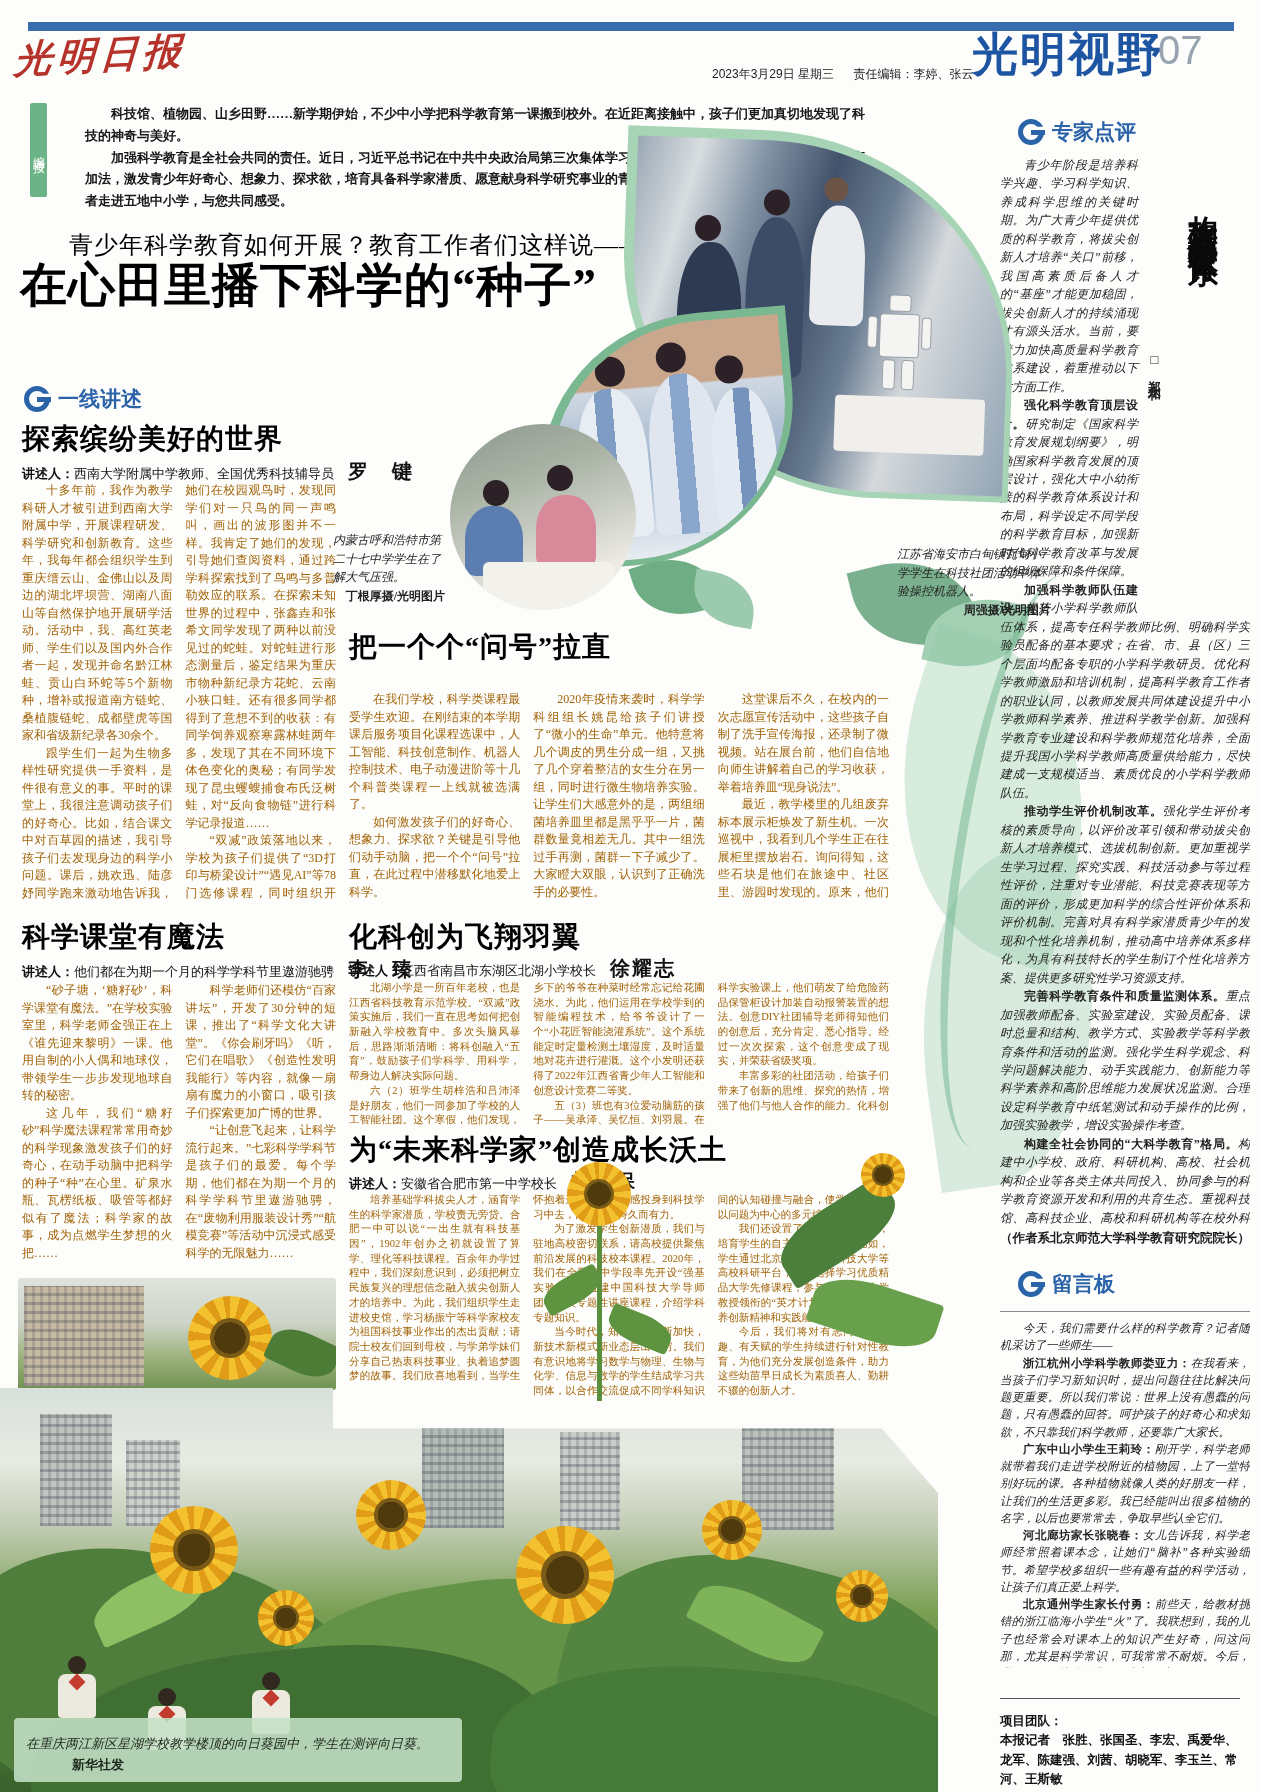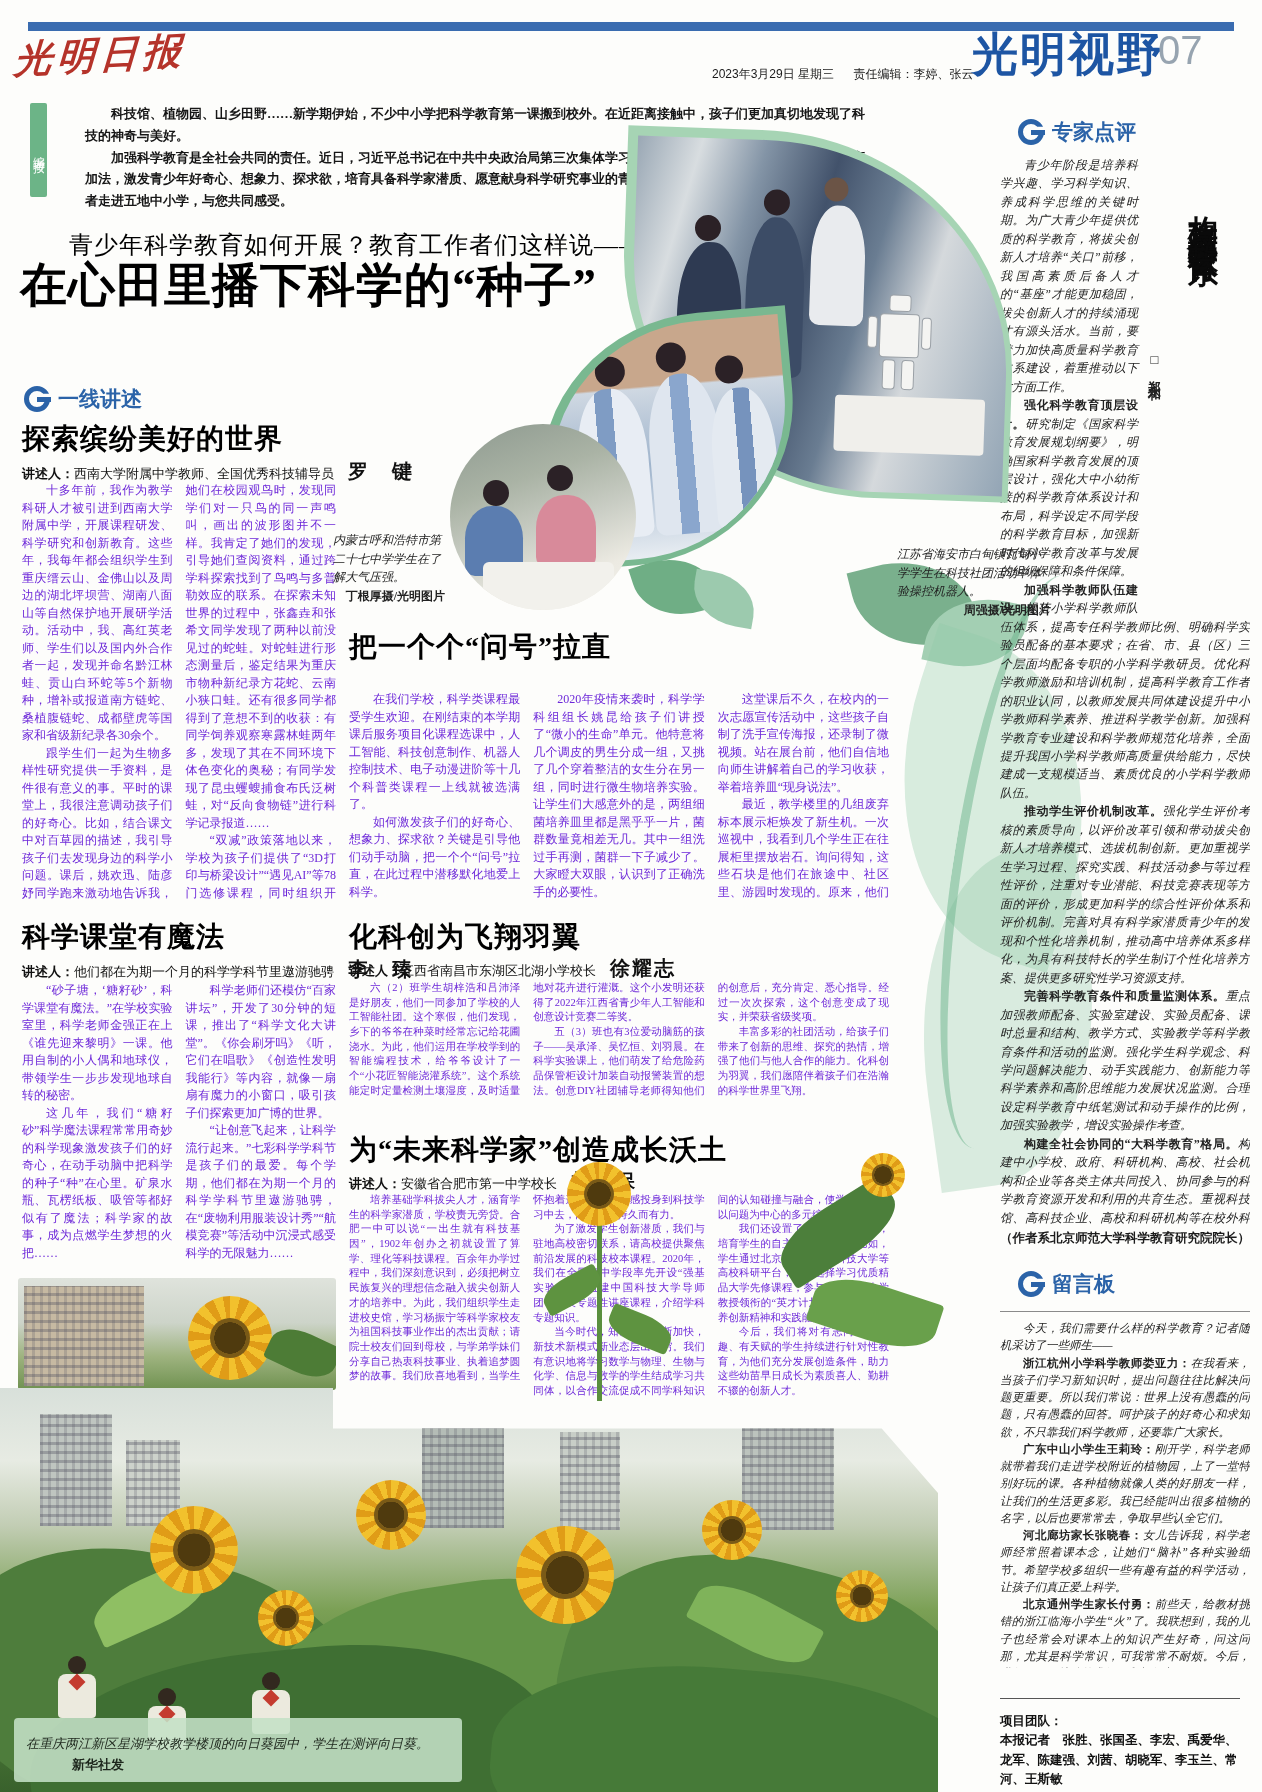--- a/index.html
+++ b/index.html
@@ -39,21 +39,21 @@
   .gicon::after{content:"";position:absolute;right:-1px;top:11px;width:14px;height:5px;background:#2b63a8;}
   #flhead{left:24px;top:385px;}
   #exphead{left:1018px;top:118px;}
   #msghead{left:1018px;top:1270px;}
 
   
   .atitle{position:absolute;font-size:28px;font-weight:900;color:#000;letter-spacing:1px;z-index:2;margin:0;}
   .speaker{position:absolute;font-size:13px;color:#111;z-index:2;}
   .speaker .nm{font-size:20px;font-weight:700;margin-left:14px;letter-spacing:2px;}
   .abody{position:absolute;column-gap:13px;text-align:justify;overflow:hidden;z-index:2;
-         font-size:12px;line-height:1.46;color:#6d28d9;}
+         font-size:12px;line-height:1.46;color:#a16207;}
   .abody.small{font-size:10.5px;line-height:1.4;}
   .cols2{column-count:2;} .cols3{column-count:3;}
   .para{margin:0;text-indent:2em;}
 
   #a1t{left:22px;top:420px;} #a1s{left:22px;top:458px;width:418px;}
   #a1b{left:22px;top:482px;width:314px;height:428px;}
   #a2t{left:22px;top:918px;} #a2s{left:22px;top:956px;width:418px;}
   #a2b{left:22px;top:982px;width:314px;height:292px;}
   #a3t{left:349px;top:628px;} #a3s{left:349px;top:666px;width:540px;}
   #a3b{left:349px;top:691px;width:540px;height:213px;}
@@ -291,20 +291,21 @@
       <p class="para">2020年疫情来袭时，科学学科组组长姚昆给孩子们讲授了“微小的生命”单元。他特意将几个调皮的男生分成一组，又挑了几个穿着整洁的女生分在另一组，同时进行微生物培养实验。让学生们大感意外的是，两组细菌培养皿里都是黑乎乎一片，菌群数量竟相差无几。其中一组洗过手再测，菌群一下子减少了。大家瞪大双眼，认识到了正确洗手的必要性。</p>
       <p class="para">这堂课后不久，在校内的一次志愿宣传活动中，这些孩子自制了洗手宣传海报，还录制了微视频。站在展台前，他们自信地向师生讲解着自己的学习收获，举着培养皿“现身说法”。</p>
       <p class="para">最近，教学楼里的几组废弃标本展示柜焕发了新生机。一次巡视中，我看到几个学生正在往展柜里摆放岩石。询问得知，这些石块是他们在旅途中、社区里、游园时发现的。原来，他们学习了《岩石会改变模样吗》一课后，萌发了“岩石大展览”的点子。渐渐地，越来越多的岩石被摆进展柜，还附有图文说明和二维码。</p>
     </div>
 
   <h2 id="a4t" class="atitle">化科创为飞翔羽翼</h2>
   <div id="a4s" class="speaker">
     <b>讲述人：</b><span>江西省南昌市东湖区北湖小学校长</span><span class="nm">徐耀志</span>
   </div>
   <div id="a4b" class="abody cols3 small">
+      <p class="para">北湖小学是一所百年老校，也是江西省科技教育示范学校。“双减”政策实施后，我们一直在思考如何把创新融入学校教育中。多次头脑风暴后，思路渐渐清晰：将科创融入“五育”，鼓励孩子们学科学、用科学，帮身边人解决实际问题。</p>
       <p class="para">六（2）班学生胡梓浩和吕沛泽是好朋友，他们一同参加了学校的人工智能社团。这个寒假，他们发现，乡下的爷爷在种菜时经常忘记给花圃浇水。为此，他们运用在学校学到的智能编程技术，给爷爷设计了一个“小花匠智能浇灌系统”。这个系统能定时定量检测土壤湿度，及时适量地对花卉进行灌溉。这个小发明还获得了2022年江西省青少年人工智能和创意设计竞赛二等奖。</p>
       <p class="para">五（3）班也有3位爱动脑筋的孩子——吴承泽、吴忆恒、刘羽晨。在科学实验课上，他们萌发了给危险药品保管柜设计加装自动报警装置的想法。创意DIY社团辅导老师得知他们的创意后，充分肯定、悉心指导。经过一次次探索，这个创意变成了现实，并荣获省级奖项。</p>
       <p class="para">丰富多彩的社团活动，给孩子们带来了创新的思维、探究的热情，增强了他们与他人合作的能力。化科创为羽翼，我们愿陪伴着孩子们在浩瀚的科学世界里飞翔。</p>
     </div>
 
   <h2 id="a5t" class="atitle">为“未来科学家”创造成长沃土</h2>
   <div id="a5s" class="speaker">
     <b>讲述人：</b><span>安徽省合肥市第一中学校长</span><span class="nm">封安保</span>
   </div>
   <div id="a5b" class="abody cols3 small">

